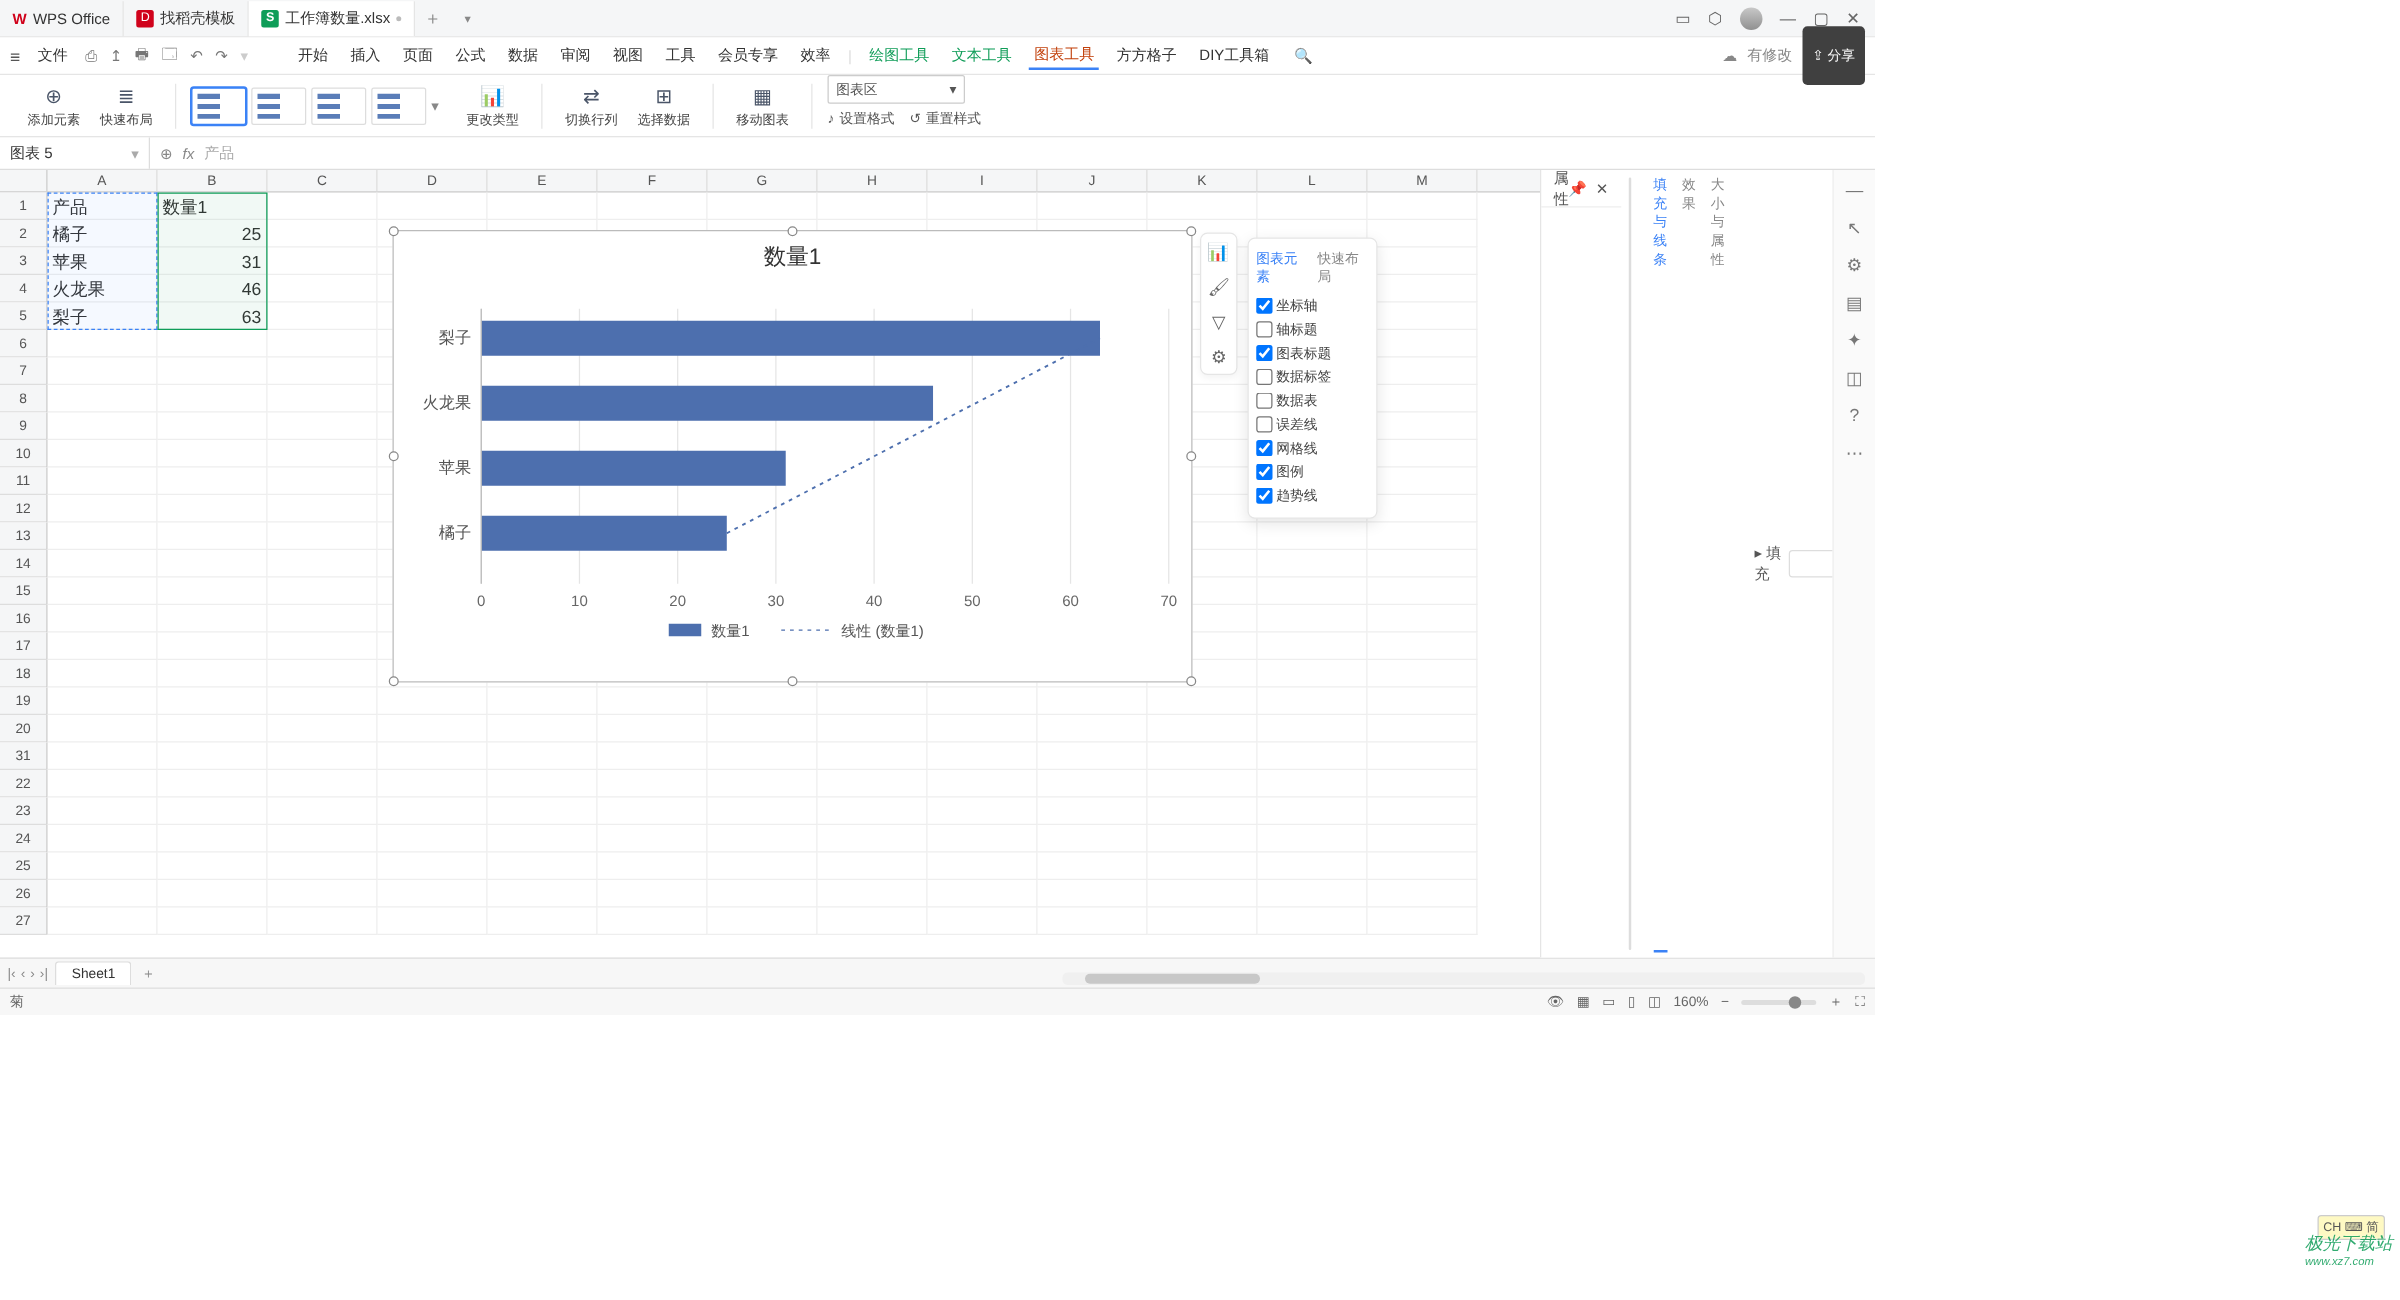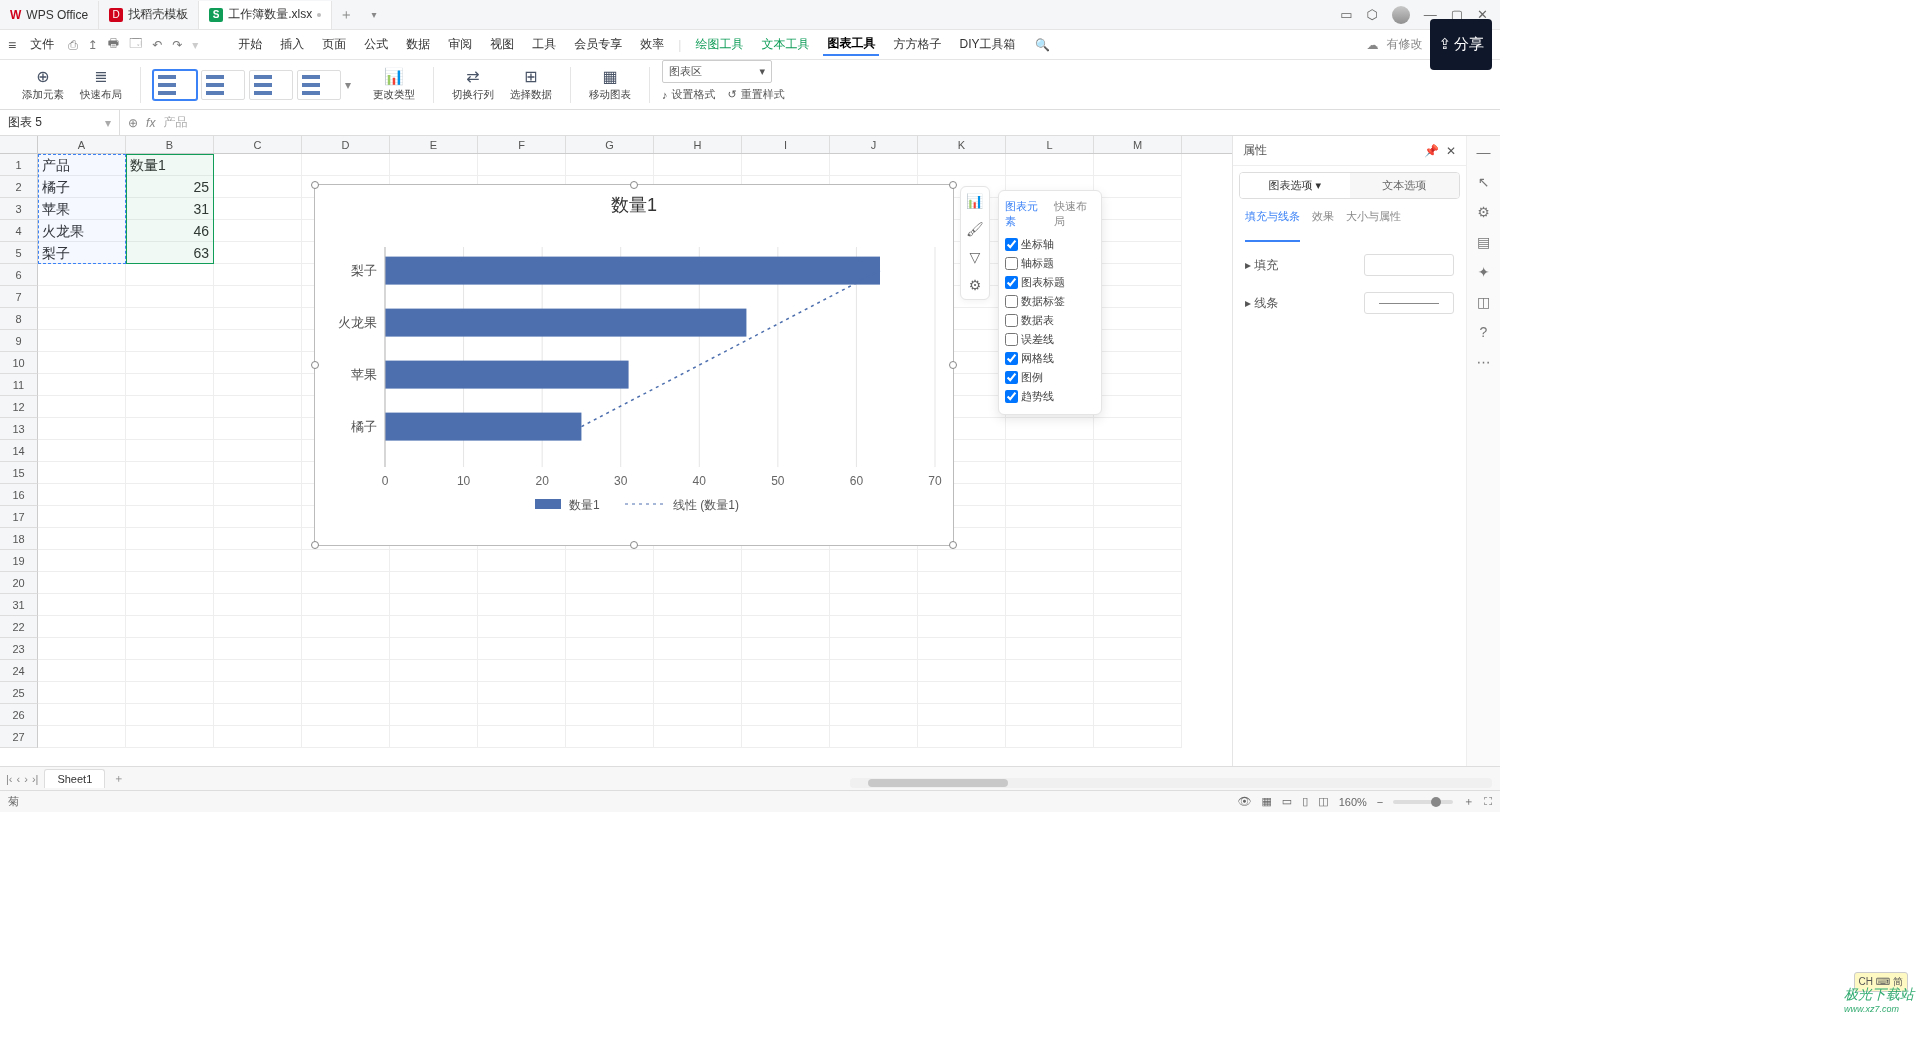--- a/index.html
+++ b/index.html
@@ -12,23 +12,23 @@
 .docer-icon{background:#d0021b;color:#fff;width:14px;height:14px;display:inline-flex;align-items:center;justify-content:center;border-radius:2px;font-size:10px}
 .xls-icon{background:#0f9d58;color:#fff;width:14px;height:14px;display:inline-flex;align-items:center;justify-content:center;border-radius:2px;font-size:10px;font-weight:bold}
 .newtab{width:28px;display:flex;align-items:center;justify-content:center;color:#888;font-size:14px}
 .win-controls{margin-left:auto;display:flex;align-items:center;gap:14px;padding:0 12px;color:#666}
 .win-controls span{font-size:13px}
 .avatar{width:18px;height:18px;border-radius:50%;background:linear-gradient(#c8c8c8,#909090)}
 .menubar{height:30px;display:flex;align-items:center;border-bottom:1px solid #e5e5e5;padding:0 8px;gap:10px;background:#fff}
 .hamb{font-size:14px;color:#555}
 .mb-item{font-size:12px;color:#333;padding:2px 4px}
 .mb-item.green{color:#0f9d58}
-.mb-item.active{color:#000000;border-bottom:2px solid #3b82f6;font-weight:700}
+.mb-item.active{color:#c2410c;border-bottom:2px solid #3b82f6;font-weight:400}
 .mb-right{margin-left:auto;display:flex;align-items:center;gap:8px}
-.share-btn{background:#0f172a;color:#fff;padding:16px 8px;border-radius:4px;font-size:15px}
+.share-btn{background:#404040;color:#fff;padding:16px 8px;border-radius:4px;font-size:11px}
 .toolbar{height:50px;display:flex;align-items:center;border-bottom:1px solid #ddd;padding:0 8px;background:#fff}
 .tb-group{display:flex;align-items:center;gap:4px;padding:0 8px;height:100%}
 .tb-sep{width:1px;height:36px;background:#e5e5e5;margin:0 4px}
 .tb-btn{display:flex;flex-direction:column;align-items:center;justify-content:center;font-size:10.5px;gap:2px;padding:2px 6px;color:#444}
 .tb-btn .ico{font-size:16px;color:#4a5568}
 .preset{width:44px;height:30px;border:1px solid #ddd;background:#fff;position:relative;border-radius:2px}
 .preset.sel{border-color:#3b82f6;box-shadow:0 0 0 1px #3b82f6}
 .preset::before{content:"";position:absolute;left:4px;top:4px;right:20px;bottom:4px;background:linear-gradient(#5a7db8 0 20%,transparent 20% 40%,#5a7db8 40% 60%,transparent 60% 80%,#5a7db8 80% 100%)}
 .chartarea-sel{width:110px;height:23px;border:1px solid #ccc;font-size:11px;display:flex;align-items:center;padding:0 6px;border-radius:2px;justify-content:space-between;color:#555}
 .small-btn{font-size:11px;color:#555;display:flex;align-items:center;gap:4px}
@@ -52,21 +52,21 @@
 .handle{position:absolute;width:8px;height:8px;background:#fff;border:1px solid #888;border-radius:50%}
 .chart-title{text-align:center;font-size:18px;color:#333;padding-top:8px;font-weight:500}
 .float-tools{position:absolute;left:960px;top:50px;width:30px;background:#fff;border:1px solid #e5e5e5;border-radius:6px;box-shadow:0 2px 6px rgba(0,0,0,0.05)}
 .float-tools div{height:28px;display:flex;align-items:center;justify-content:center;color:#666;font-size:14px}
 .popup{position:absolute;left:998px;top:54px;width:104px;background:#fff;border:1px solid #e5e5e5;border-radius:6px;box-shadow:0 4px 12px rgba(0,0,0,0.1);padding:8px 6px;font-size:11px}
 .popup-tabs{display:flex;gap:8px;margin-bottom:6px}
 .popup-tabs span{color:#888}
 .popup-tabs span.act{color:#3b82f6}
 .popup label{display:flex;align-items:center;gap:3px;padding:2px 0;color:#444}
 .popup input{margin:0}
-.right-panel{width:234px;border-left:1px solid #e5e5e5;background:#fff;display:flex;flex-direction:column;font-size:12px}
+.right-panel{width:234px;border-left:1px solid #e5e5e5;background:#fff;display:flex;flex-direction:row;font-size:12px}
 .rp-head{height:30px;display:flex;align-items:center;justify-content:space-between;padding:0 10px;color:#555;border-bottom:1px solid #eee}
 .rp-tabs{display:flex;margin:6px;border:1px solid #ddd;border-radius:4px;overflow:hidden}
 .rp-tabs div{flex:1;text-align:center;padding:5px 0;font-size:11px;color:#666;background:#f7f7f7}
 .rp-tabs div.act{background:#fff;color:#333}
 .rp-subtabs{display:flex;gap:12px;padding:4px 12px;font-size:11px}
 .rp-subtabs span{color:#888}
 .rp-subtabs span.act{color:#3b82f6;border-bottom:2px solid #3b82f6;padding-bottom:16px}
 .rp-section{padding:8px 12px;display:flex;align-items:center;justify-content:space-between}
 .rp-section .lbl{color:#555}
 .rp-select{width:90px;height:22px;border:1px solid #ddd;border-radius:3px}

